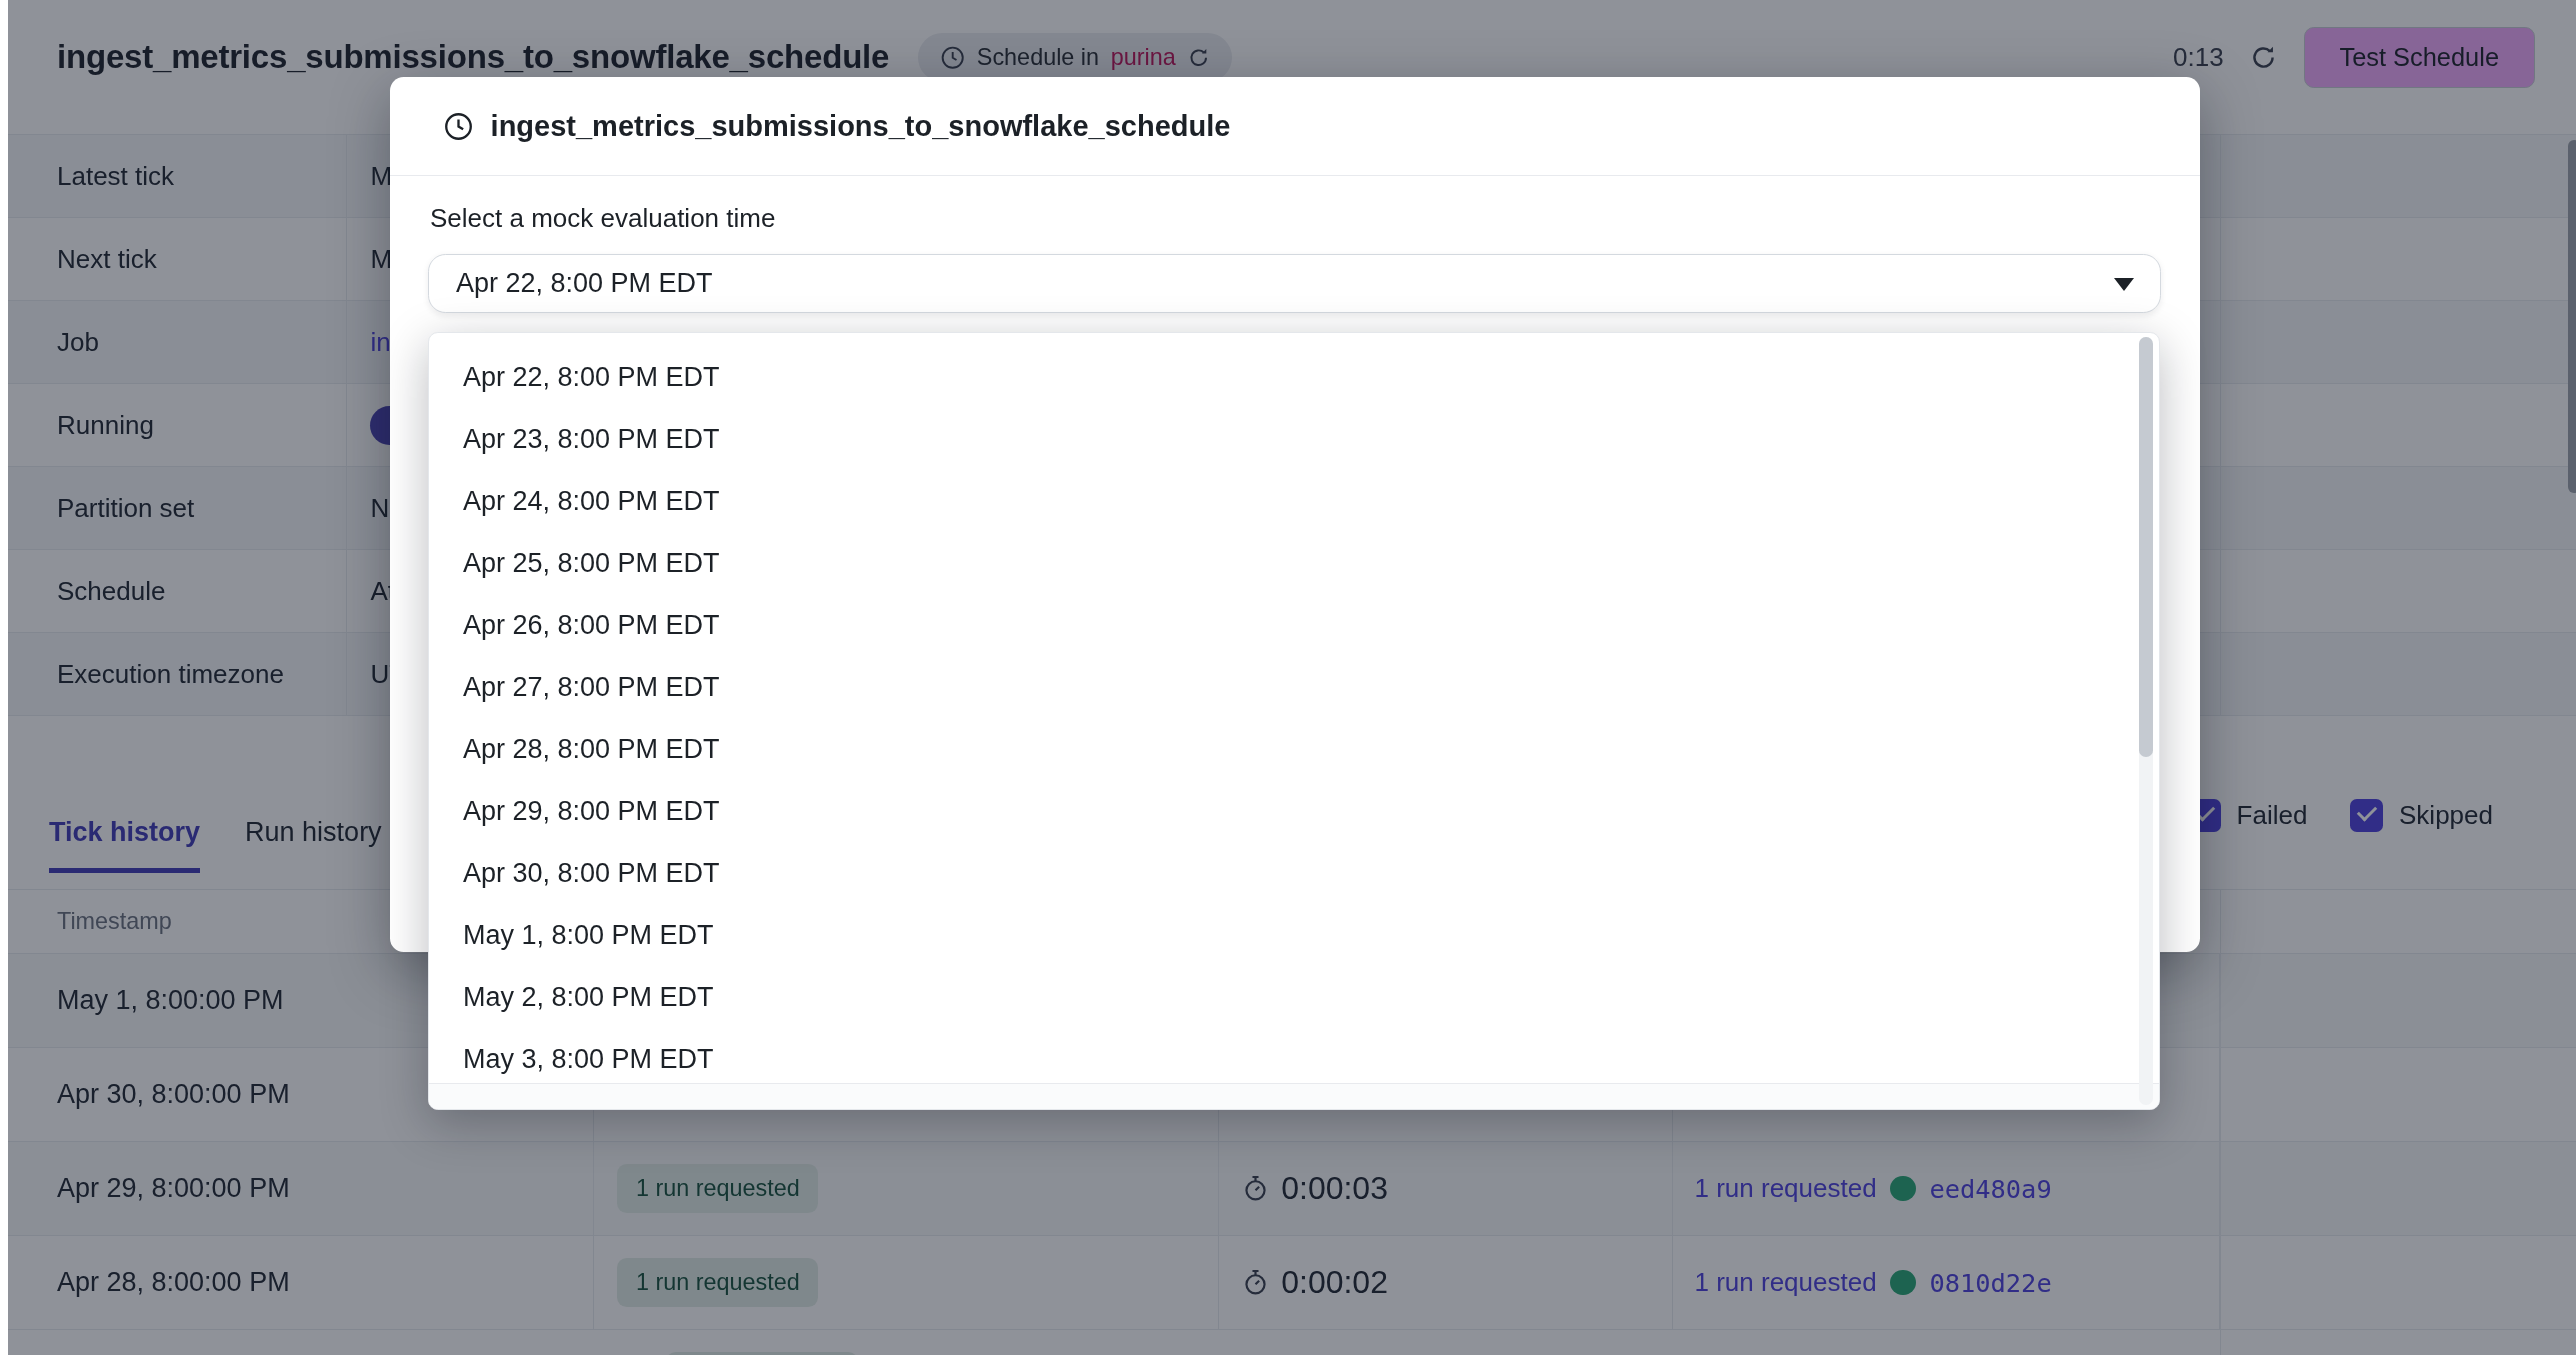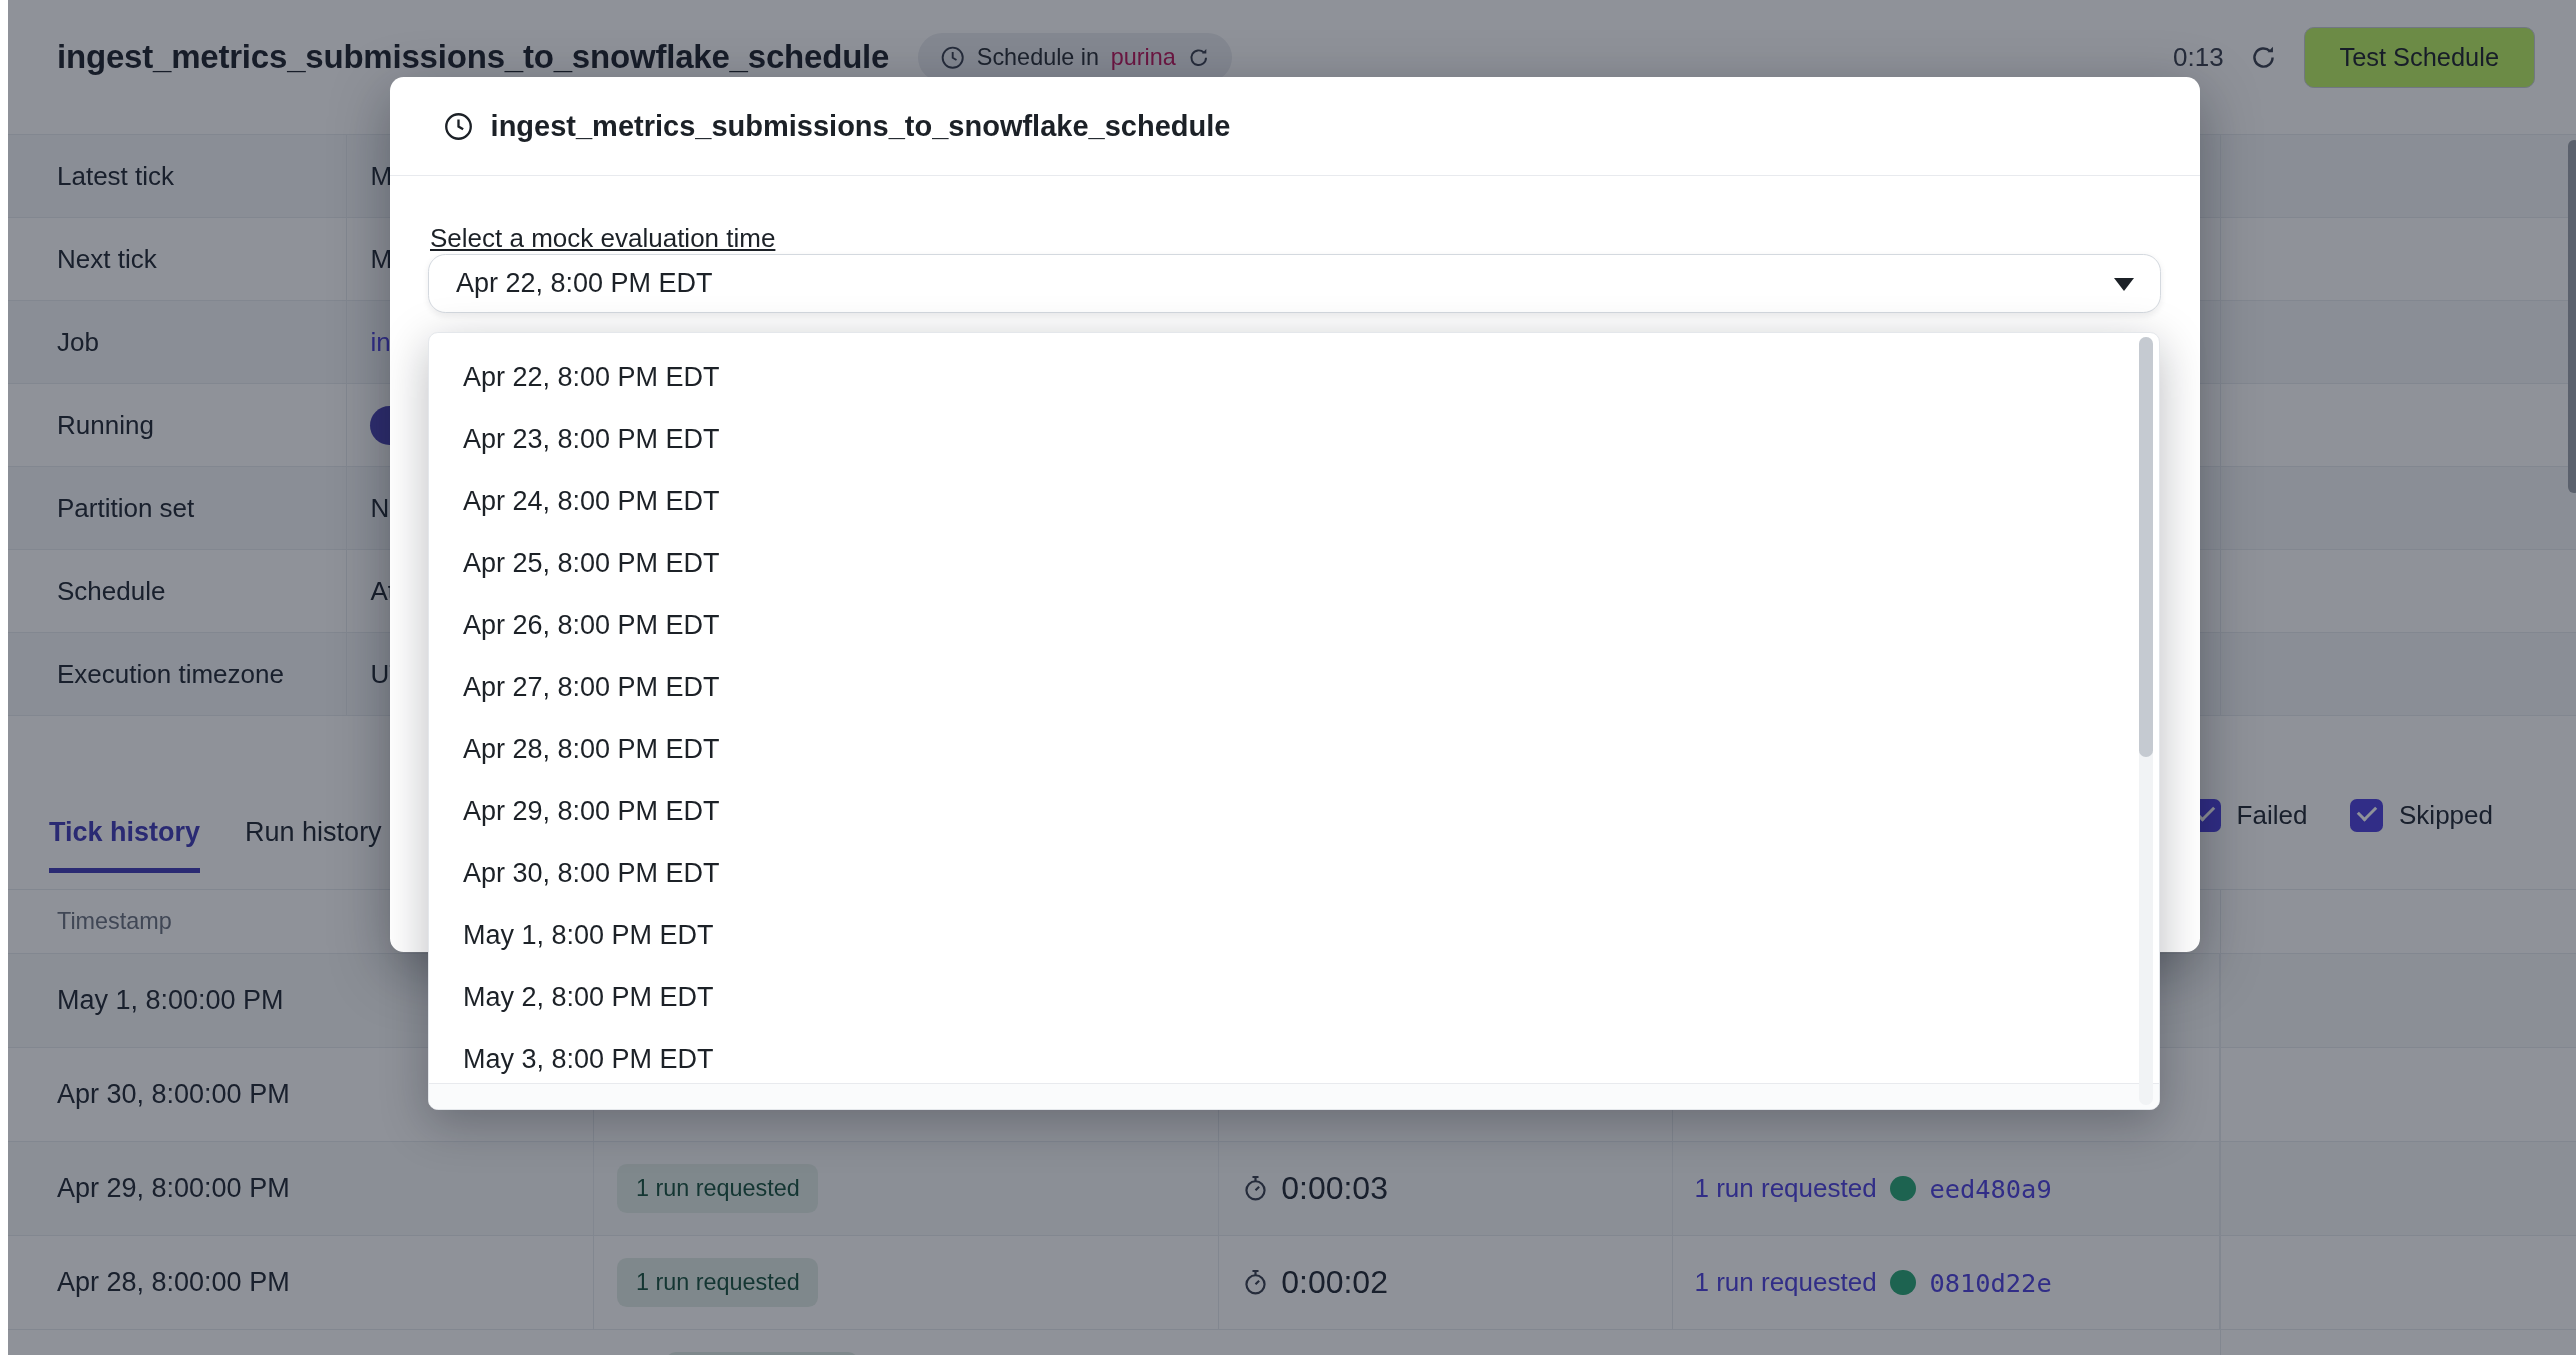--- a/index.html
+++ b/index.html
@@ -12,21 +12,21 @@
     display:flex; align-items:center; padding:0 49px 19.5px 49px; background:#fff; }
   .page-title { font-size:33px; font-weight:700; color:#1F242D; letter-spacing:-0.2px; }
   .schedule-badge { display:flex; align-items:center; gap:11.7px; margin-left:29px;
     background:#EAECF0; border-radius:25.4px; height:49px; padding:0 21.5px;
     font-size:23.4px; color:#2A3038; }
   .schedule-badge .repo-link { color:#be185d; cursor:pointer; }
   .icon-svg { display:block; }
   .header-right { margin-left:auto; display:flex; align-items:center; gap:25.4px; }
   .countdown { font-size:26px; color:#3A4150; }
   .refresh-btn { background:none; border:none; cursor:pointer; color:#3A4150; display:flex; }
-  .test-schedule-btn { height:61px; padding:0 35px; background:#bef264; border:1px solid #C7CCD4;
+  .test-schedule-btn { height:61px; padding:0 35px; background:#f0abfc; border:1px solid #C7CCD4;
     border-radius:9.8px; font-size:25.4px; color:#1F242D; font-family:inherit; cursor:pointer; }
 
   
   .meta-table { position:absolute; left:0; top:134px; width:2576px; border-top:1px solid #E7EAEE; }
   .meta-row { display:flex; height:83px; border-bottom:1px solid #E7EAEE; background:#fff; }
   .meta-row.striped { background:#F6F8F9; }
   .meta-label { width:339px; border-right:1px solid #E7EAEE; display:flex; align-items:center;
     padding-left:49px; font-size:26px; color:#232A35; flex:none; }
   .meta-value { flex:1; display:flex; align-items:center; padding-left:23.4px;
     font-size:26px; color:#232A35; overflow:hidden; white-space:nowrap; }
@@ -82,21 +82,21 @@
   .backdrop { position:absolute; left:0; top:0; width:2576px; height:1355px;
     background:rgba(16,21,36,0.465); z-index:10; }
 
   
   .modal { position:absolute; left:382px; top:77px; width:1810px; height:875px;
     background:#fff; border-radius:13.7px; z-index:20;
     box-shadow:0 17.6px 59px rgba(10,14,25,0.35); }
   .modal-header { height:99px; display:flex; align-items:center; gap:16.6px;
     padding-left:53px; border-bottom:1px solid #E8EAEE; }
   .modal-title { font-size:29px; font-weight:700; color:#1C2127; }
-  .field-label { position:absolute; left:40px; top:146px; font-size:26px; color:#1C2127;text-decoration:underline; }
+  .field-label { position:absolute; left:40px; top:126px; font-size:26px; color:#1C2127; }
   .select-control { position:absolute; left:38px; top:177px; width:1733px; height:59px;
     background:#fff; border:1px solid #D4D9DF; border-radius:17.6px;
     box-shadow:0 2.9px 6.8px rgba(20,25,40,0.08); display:flex; align-items:center;
     padding-left:27px; font-size:27px; color:#1C2127; cursor:pointer; }
   .select-caret { position:absolute; right:26px; top:23.4px; width:0; height:0;
     border-left:10.7px solid transparent; border-right:10.7px solid transparent;
     border-top:13.7px solid #1C2127; }
 
   
   .popover { position:absolute; left:420px; top:332px; width:1732px; height:778px;

